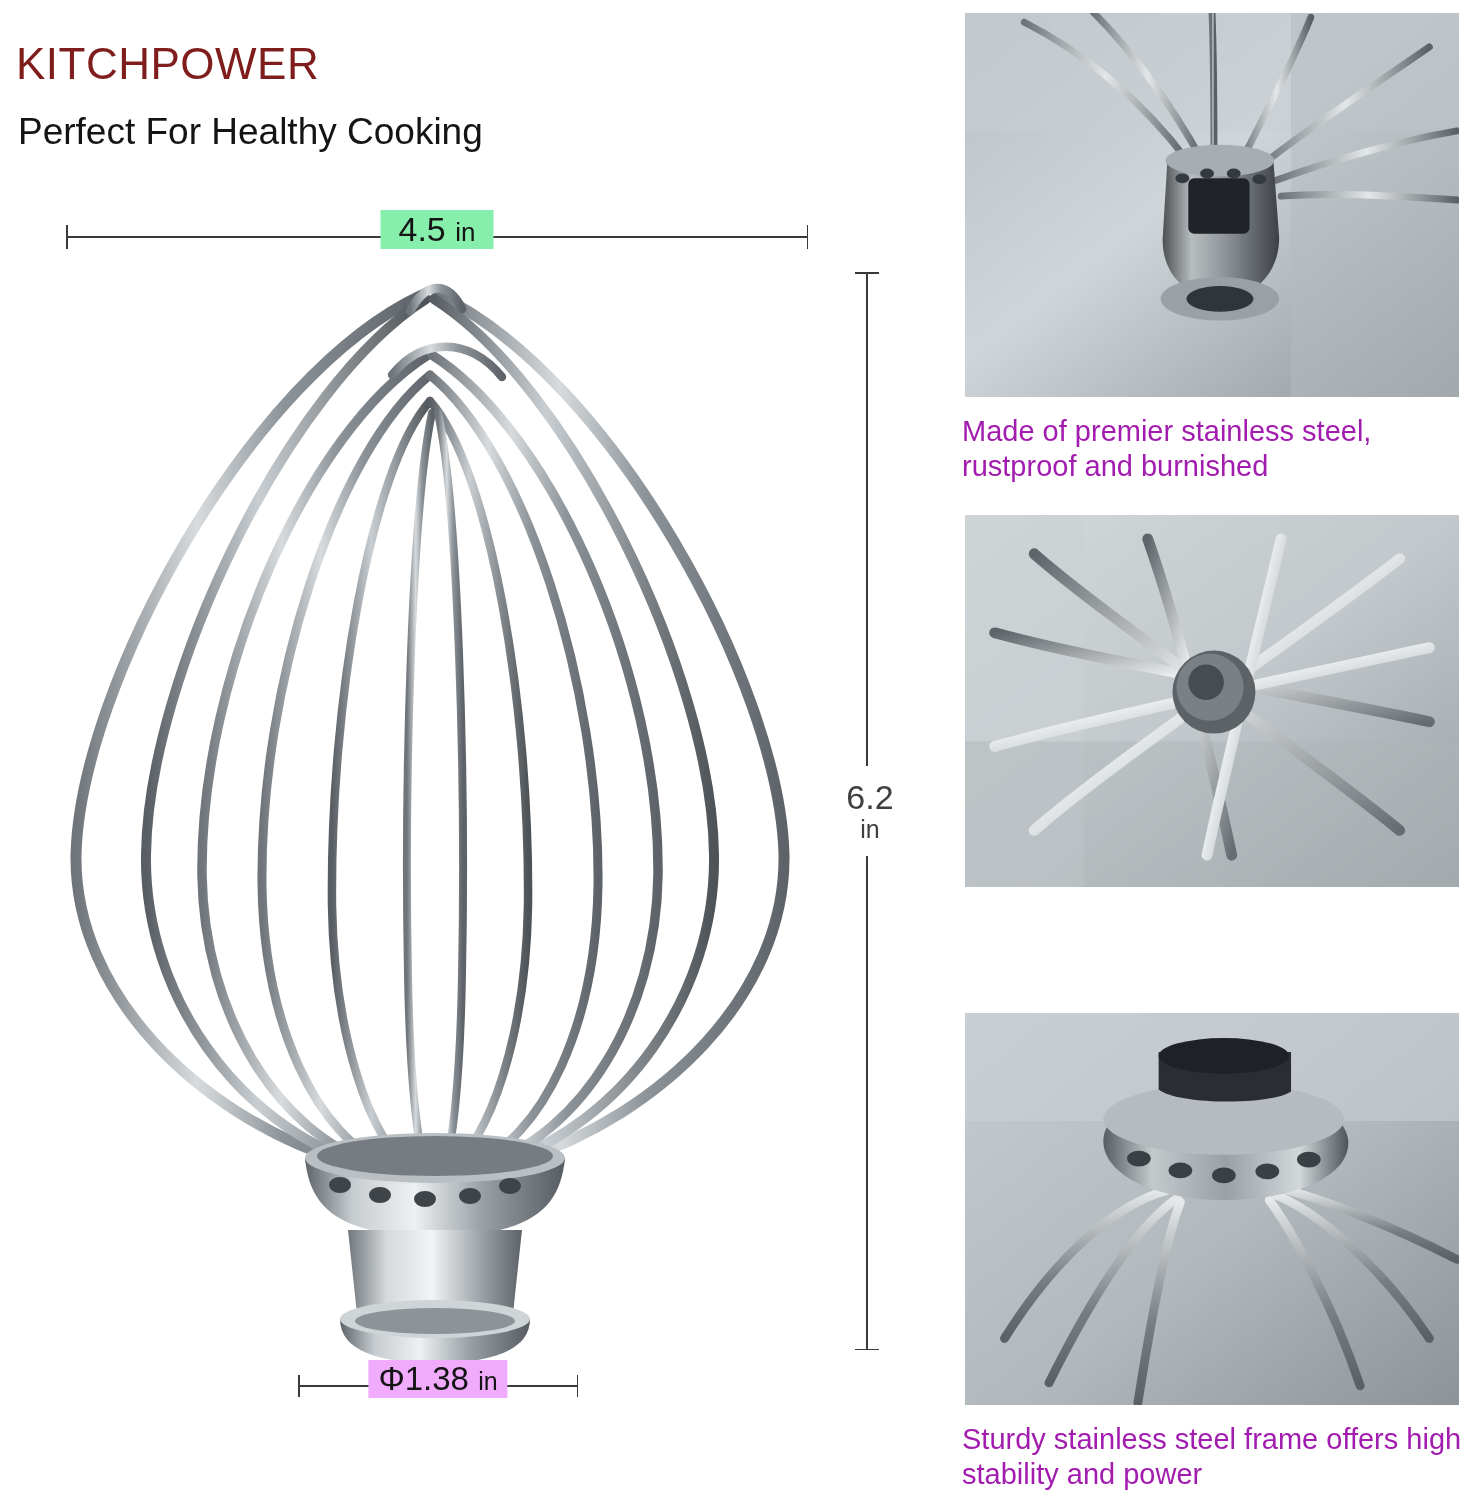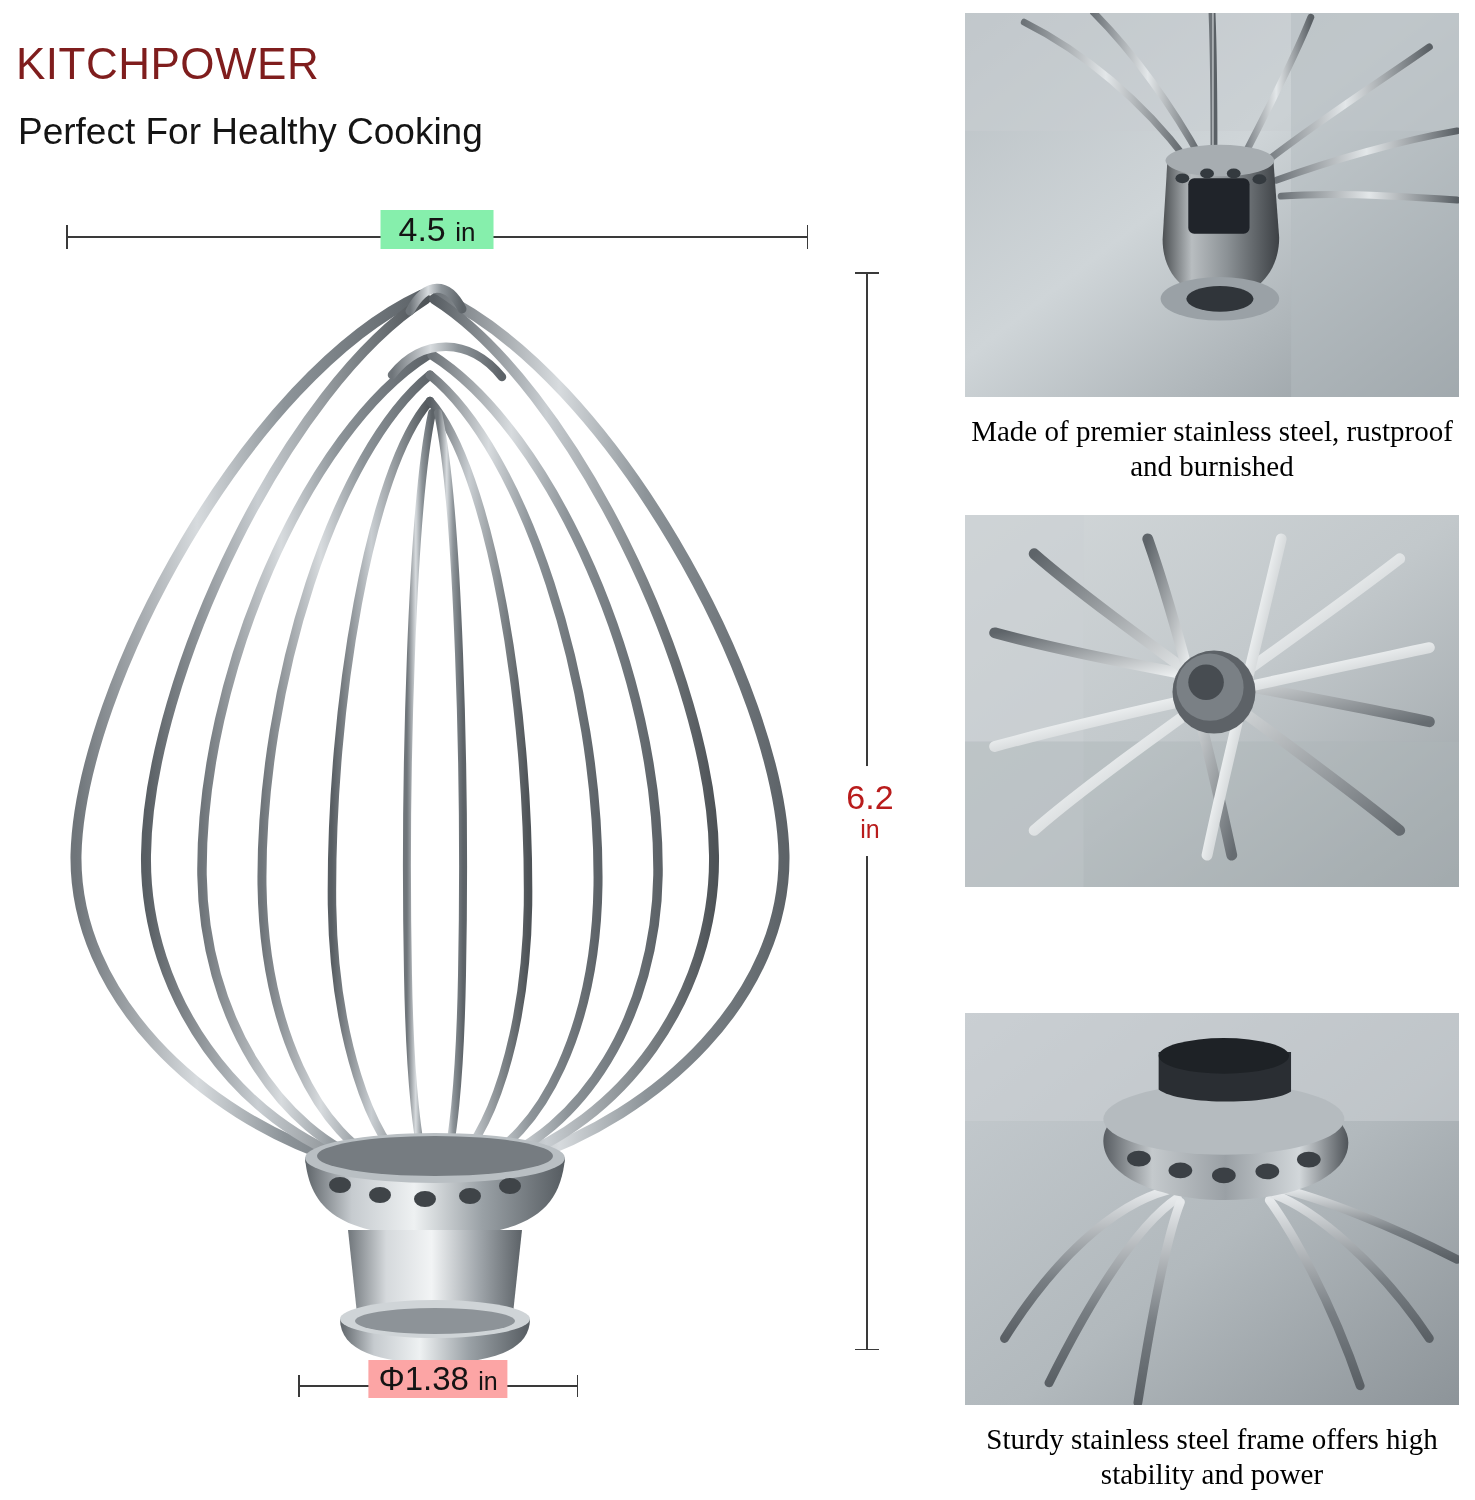--- a/index.html
+++ b/index.html
@@ -125,21 +125,21 @@
   .dim-v-right .cap-t { top: 0; }
   .dim-v-right .cap-b { bottom: 0; }
   .dim-v-right .label {
     position: absolute;
     left: -24px;
     top: 50%;
     transform: translateY(-50%);
     background: #ffffff;
     padding: 14px 0;
     font-size: 34px;
-    color: #b91c1c;
+    color: #404040;
     text-align: center;
     line-height: 1.05;
     width: 56px;
   }
   .dim-v-right .label .unit {
     display: block;
     font-size: 25px;
   }
 
   .dim-h-bottom {
@@ -164,21 +164,21 @@
     height: 22px;
     background: #3a3a3a;
   }
   .dim-h-bottom .cap-l { left: 0; }
   .dim-h-bottom .cap-r { right: 0; }
   .dim-h-bottom .label {
     position: absolute;
     left: 50%;
     top: -25px;
     transform: translateX(-50%);
-    background: #fca5a5;
+    background: #f0abfc;
     padding: 0 10px;
     font-size: 33px;
     color: #141414;
     white-space: nowrap;
   }
   .dim-h-bottom .label .unit { font-size: 25px; }
 
   
   .whisk-wrap {
     position: absolute;
@@ -201,23 +201,22 @@
     border: 3px solid #ffffff;
     box-sizing: border-box;
     overflow: hidden;
     background: #9fa6ab;
   }
   .feature .photo svg { display: block; width: 100%; height: 100%; }
   .feature .caption {
     margin-top: 14px;
     font-size: 29px;
     line-height: 1.22;
-    color: #000000;
-    text-align: center;
-    font-family: Liberation Serif, serif;
+    color: #a21caf;
+    text-align: left;
   }
   #feature-1 { top: 10px; }
   #feature-1 .photo { height: 390px; }
   #feature-2 { top: 512px; }
   #feature-2 .photo { height: 378px; }
   #feature-3 { top: 1010px; }
   #feature-3 .photo { height: 398px; }
 </style>
 </head>
 <body>

